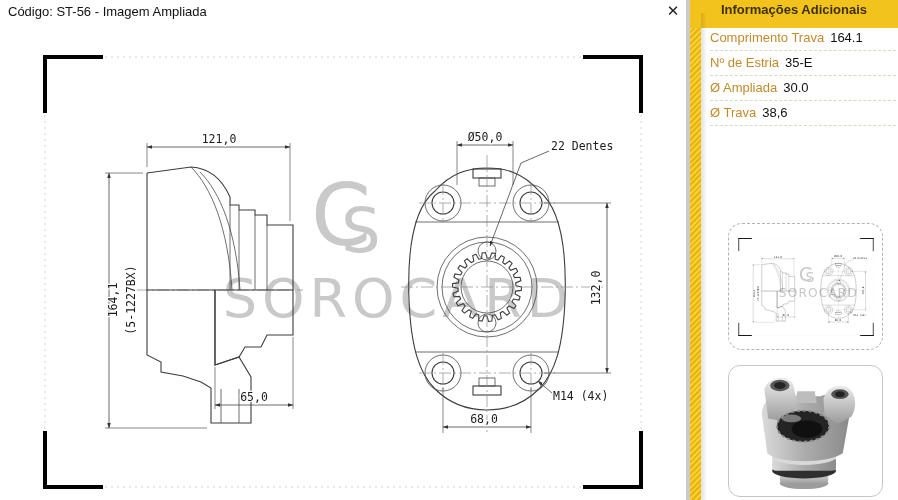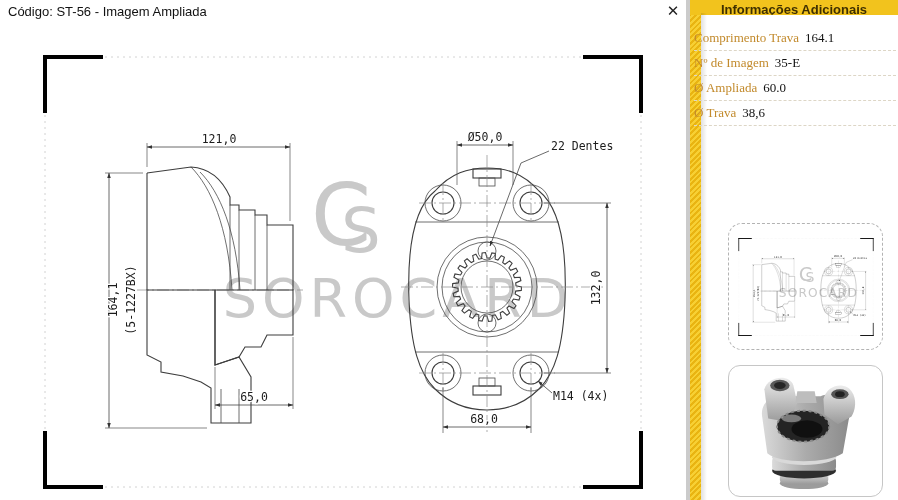--- a/index.html
+++ b/index.html
@@ -9,26 +9,26 @@
   .main{position:absolute;left:0;top:0;width:790px;height:500px;background:#fff;}
   .title{position:absolute;left:8px;top:4px;font-size:13px;color:#111;}
   .close{position:absolute;left:662px;top:0px;width:22px;height:22px;font-size:15px;
          color:#222;text-align:center;line-height:22px;cursor:pointer;font-weight:300;}
   .main-drawing{position:absolute;left:43px;top:55px;width:600px;height:434px;}
   
   .sidebar{position:absolute;left:686px;top:0;width:212px;height:500px;background:#fff;}
   .divider{position:absolute;left:0;top:0;width:4px;height:500px;background:#cbcbcb;}
   .strip{position:absolute;left:4px;top:0;width:11px;height:500px;
          background:repeating-linear-gradient(135deg,#f7d034 0 2px,#e9b411 2px 4px);}
-  .sb-header{position:absolute;left:4px;top:0;right:0;height:15px;overflow:hidden;
+  .sb-header{position:absolute;left:4px;top:0;right:0;height:28px;overflow:hidden;
              background:#f2c31d;text-align:center;}
   .sb-header span{display:inline-block;margin-top:-6px;font-size:13px;font-weight:bold;color:#3f3000;}
   .edge-shade{position:absolute;left:15px;top:13px;width:6px;bottom:0;
               background:linear-gradient(90deg,rgba(0,0,0,.12),rgba(0,0,0,0));}
-  .rows{position:absolute;left:8px;top:13px;right:2px;padding-top:13px;font-family:Liberation Serif, serif;}
+  .rows{position:absolute;left:24px;top:13px;right:2px;padding-top:13px;}
   .row{height:24px;line-height:24px;border-bottom:1px dashed #ddd6c6;font-size:13px;white-space:nowrap;}
   .row .lbl{color:#c28a2c;}
   .row .val{color:#111;margin-left:6px;}
   .thumb-box{position:absolute;left:42px;top:223px;width:155px;height:127px;
              border:1px dashed #b3b3b3;border-radius:14px;box-sizing:border-box;
              display:flex;align-items:center;justify-content:center;cursor:pointer;background:#fff;}
   .thumb-box svg{width:136px;height:98px;}
   .photo-box{position:absolute;left:42px;top:365px;width:155px;height:132px;
              border:1px solid #c6c6c6;border-radius:12px;box-sizing:border-box;
              display:flex;align-items:center;justify-content:center;cursor:pointer;background:#fff;}
@@ -190,24 +190,24 @@
     <div class="sb-header">
       <span>Informações Adicionais</span>
     </div>
     <div class="edge-shade"></div>
 
     <div class="rows">
       <div class="row">
         <span class="lbl">Comprimento Trava</span><span class="val">164.1</span>
       </div>
       <div class="row">
-        <span class="lbl">Nº de Imagem</span><span class="val">35-E</span>
-      </div>
-      <div class="row">
-        <span class="lbl">Ø Ampliada</span><span class="val">60.0</span>
+        <span class="lbl">Nº de Estria</span><span class="val">35-E</span>
+      </div>
+      <div class="row">
+        <span class="lbl">Ø Ampliada</span><span class="val">30.0</span>
       </div>
       <div class="row">
         <span class="lbl">Ø Trava</span><span class="val">38,6</span>
       </div>
     </div>
 
     <div class="thumb-box">
       <svg viewBox="0 0 600 434">
         <use href="#drawing-sym"></use>
       </svg>

